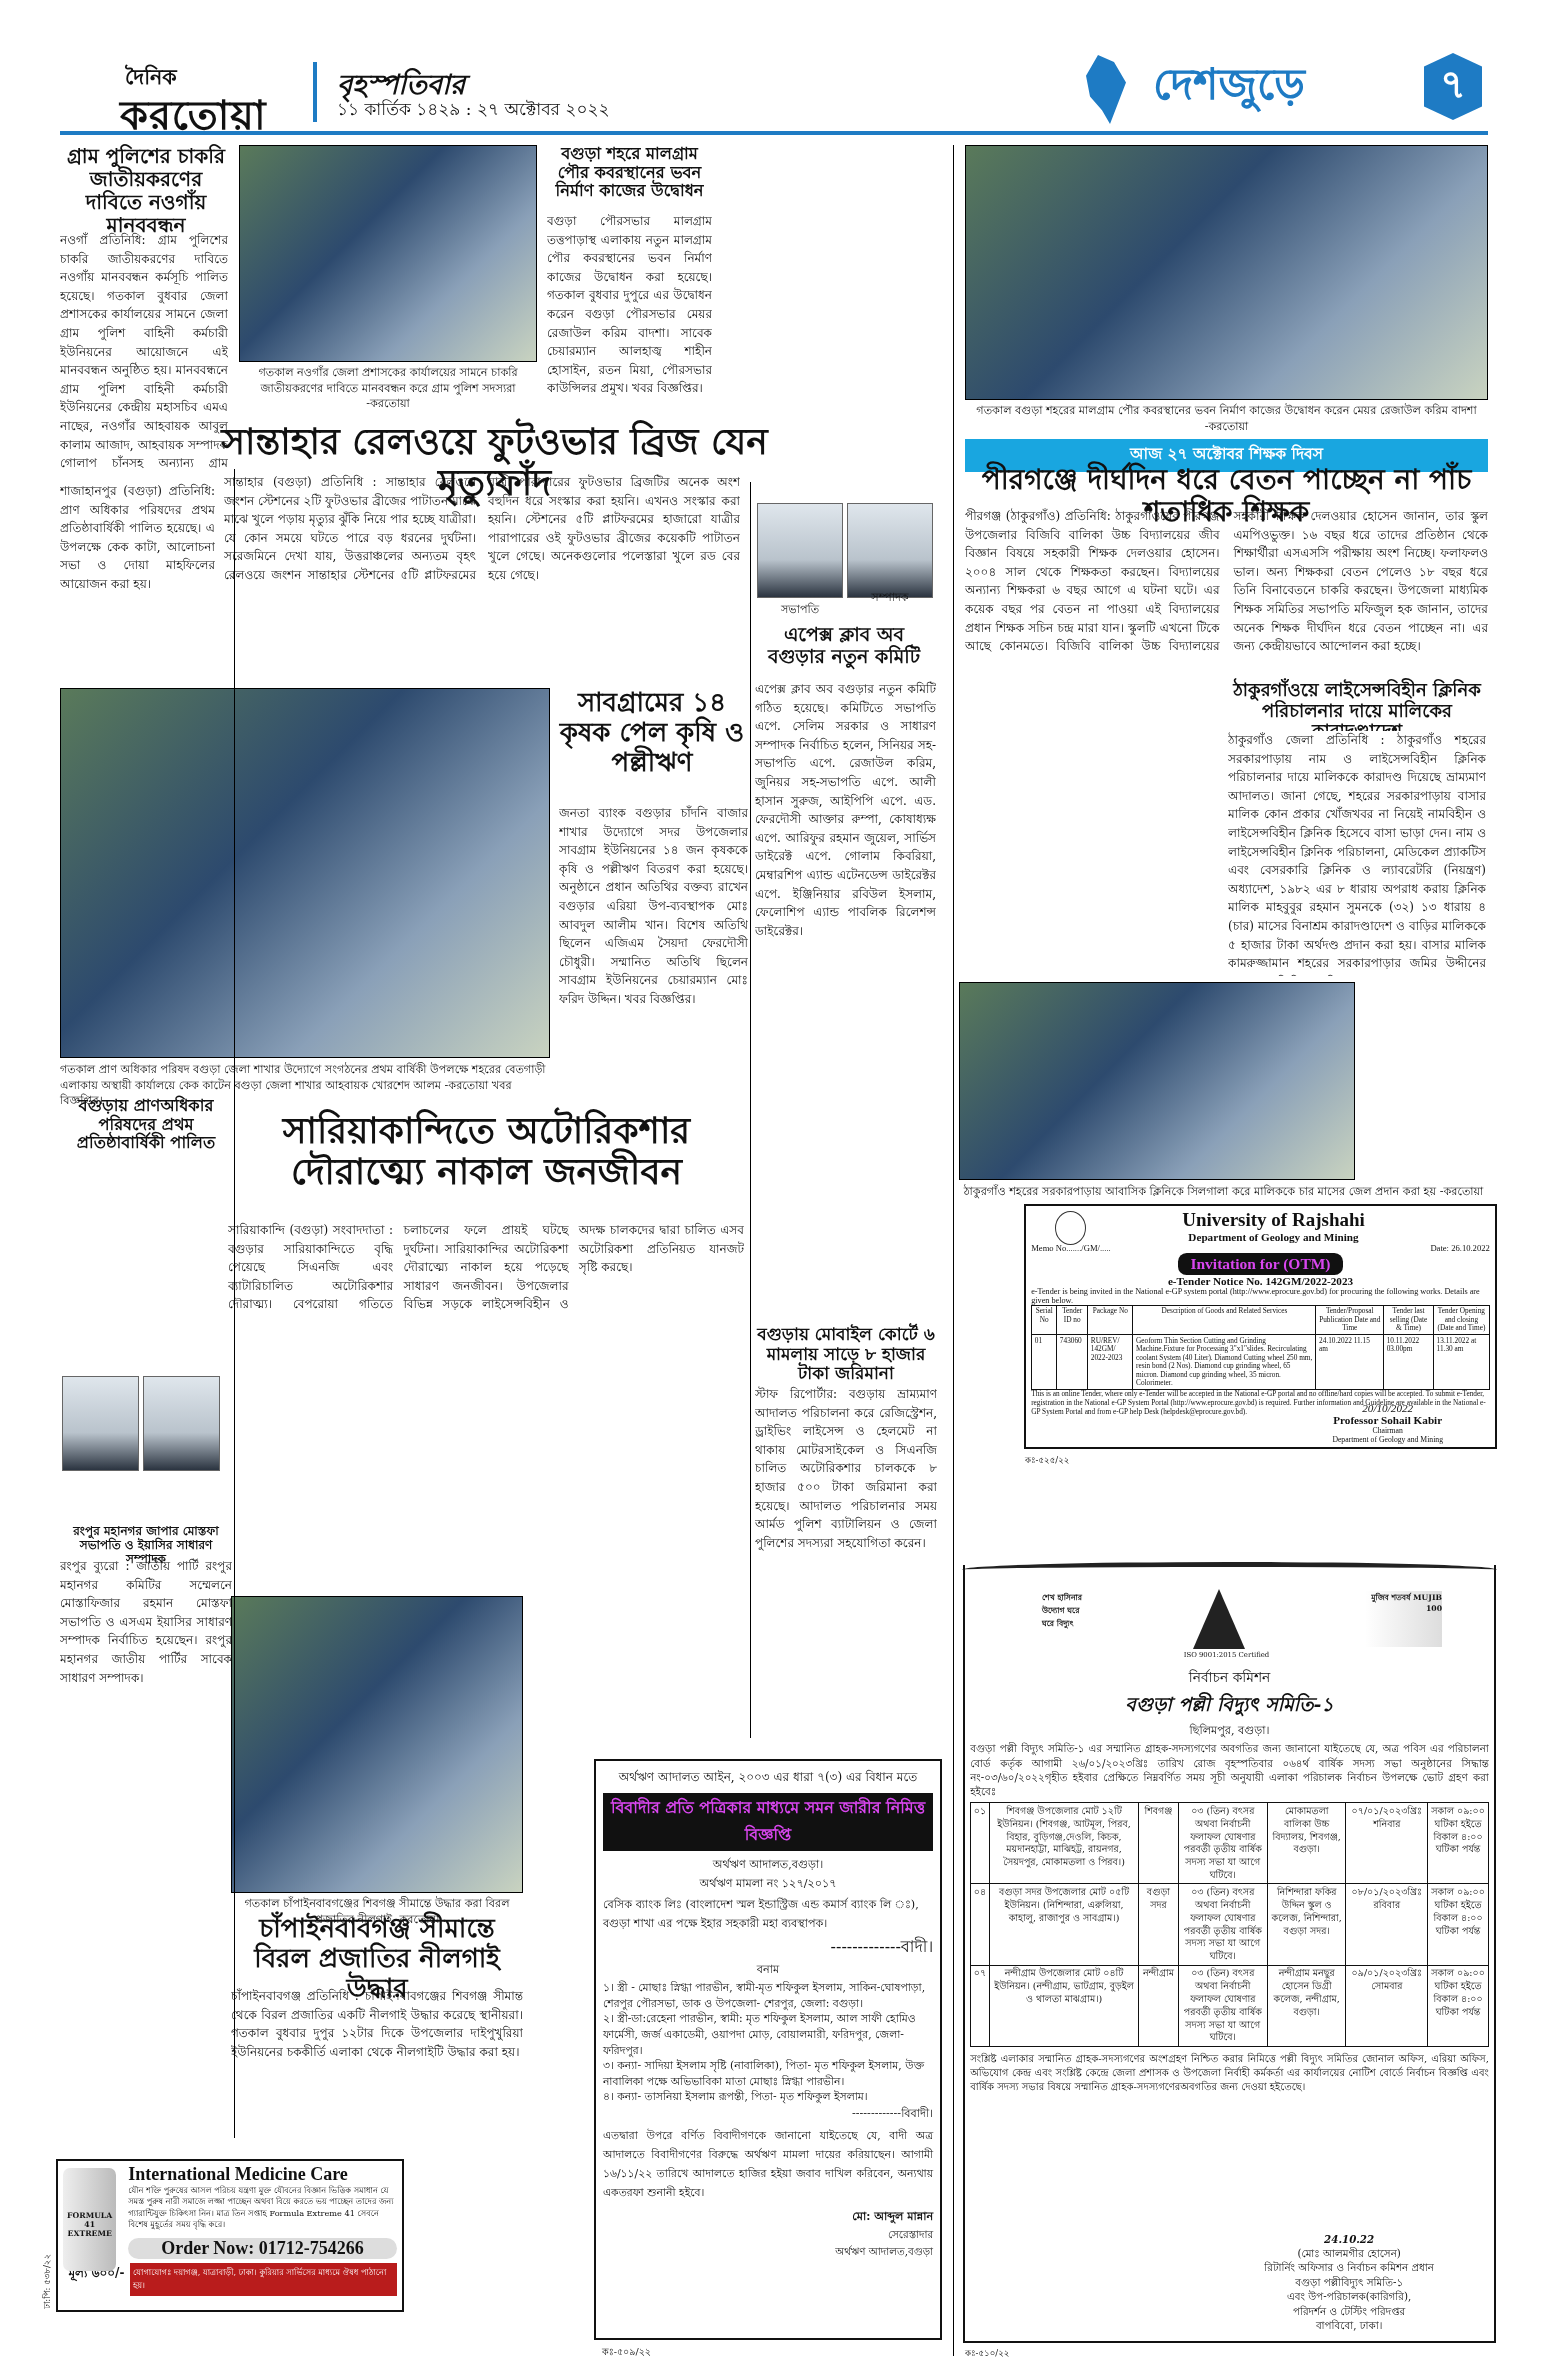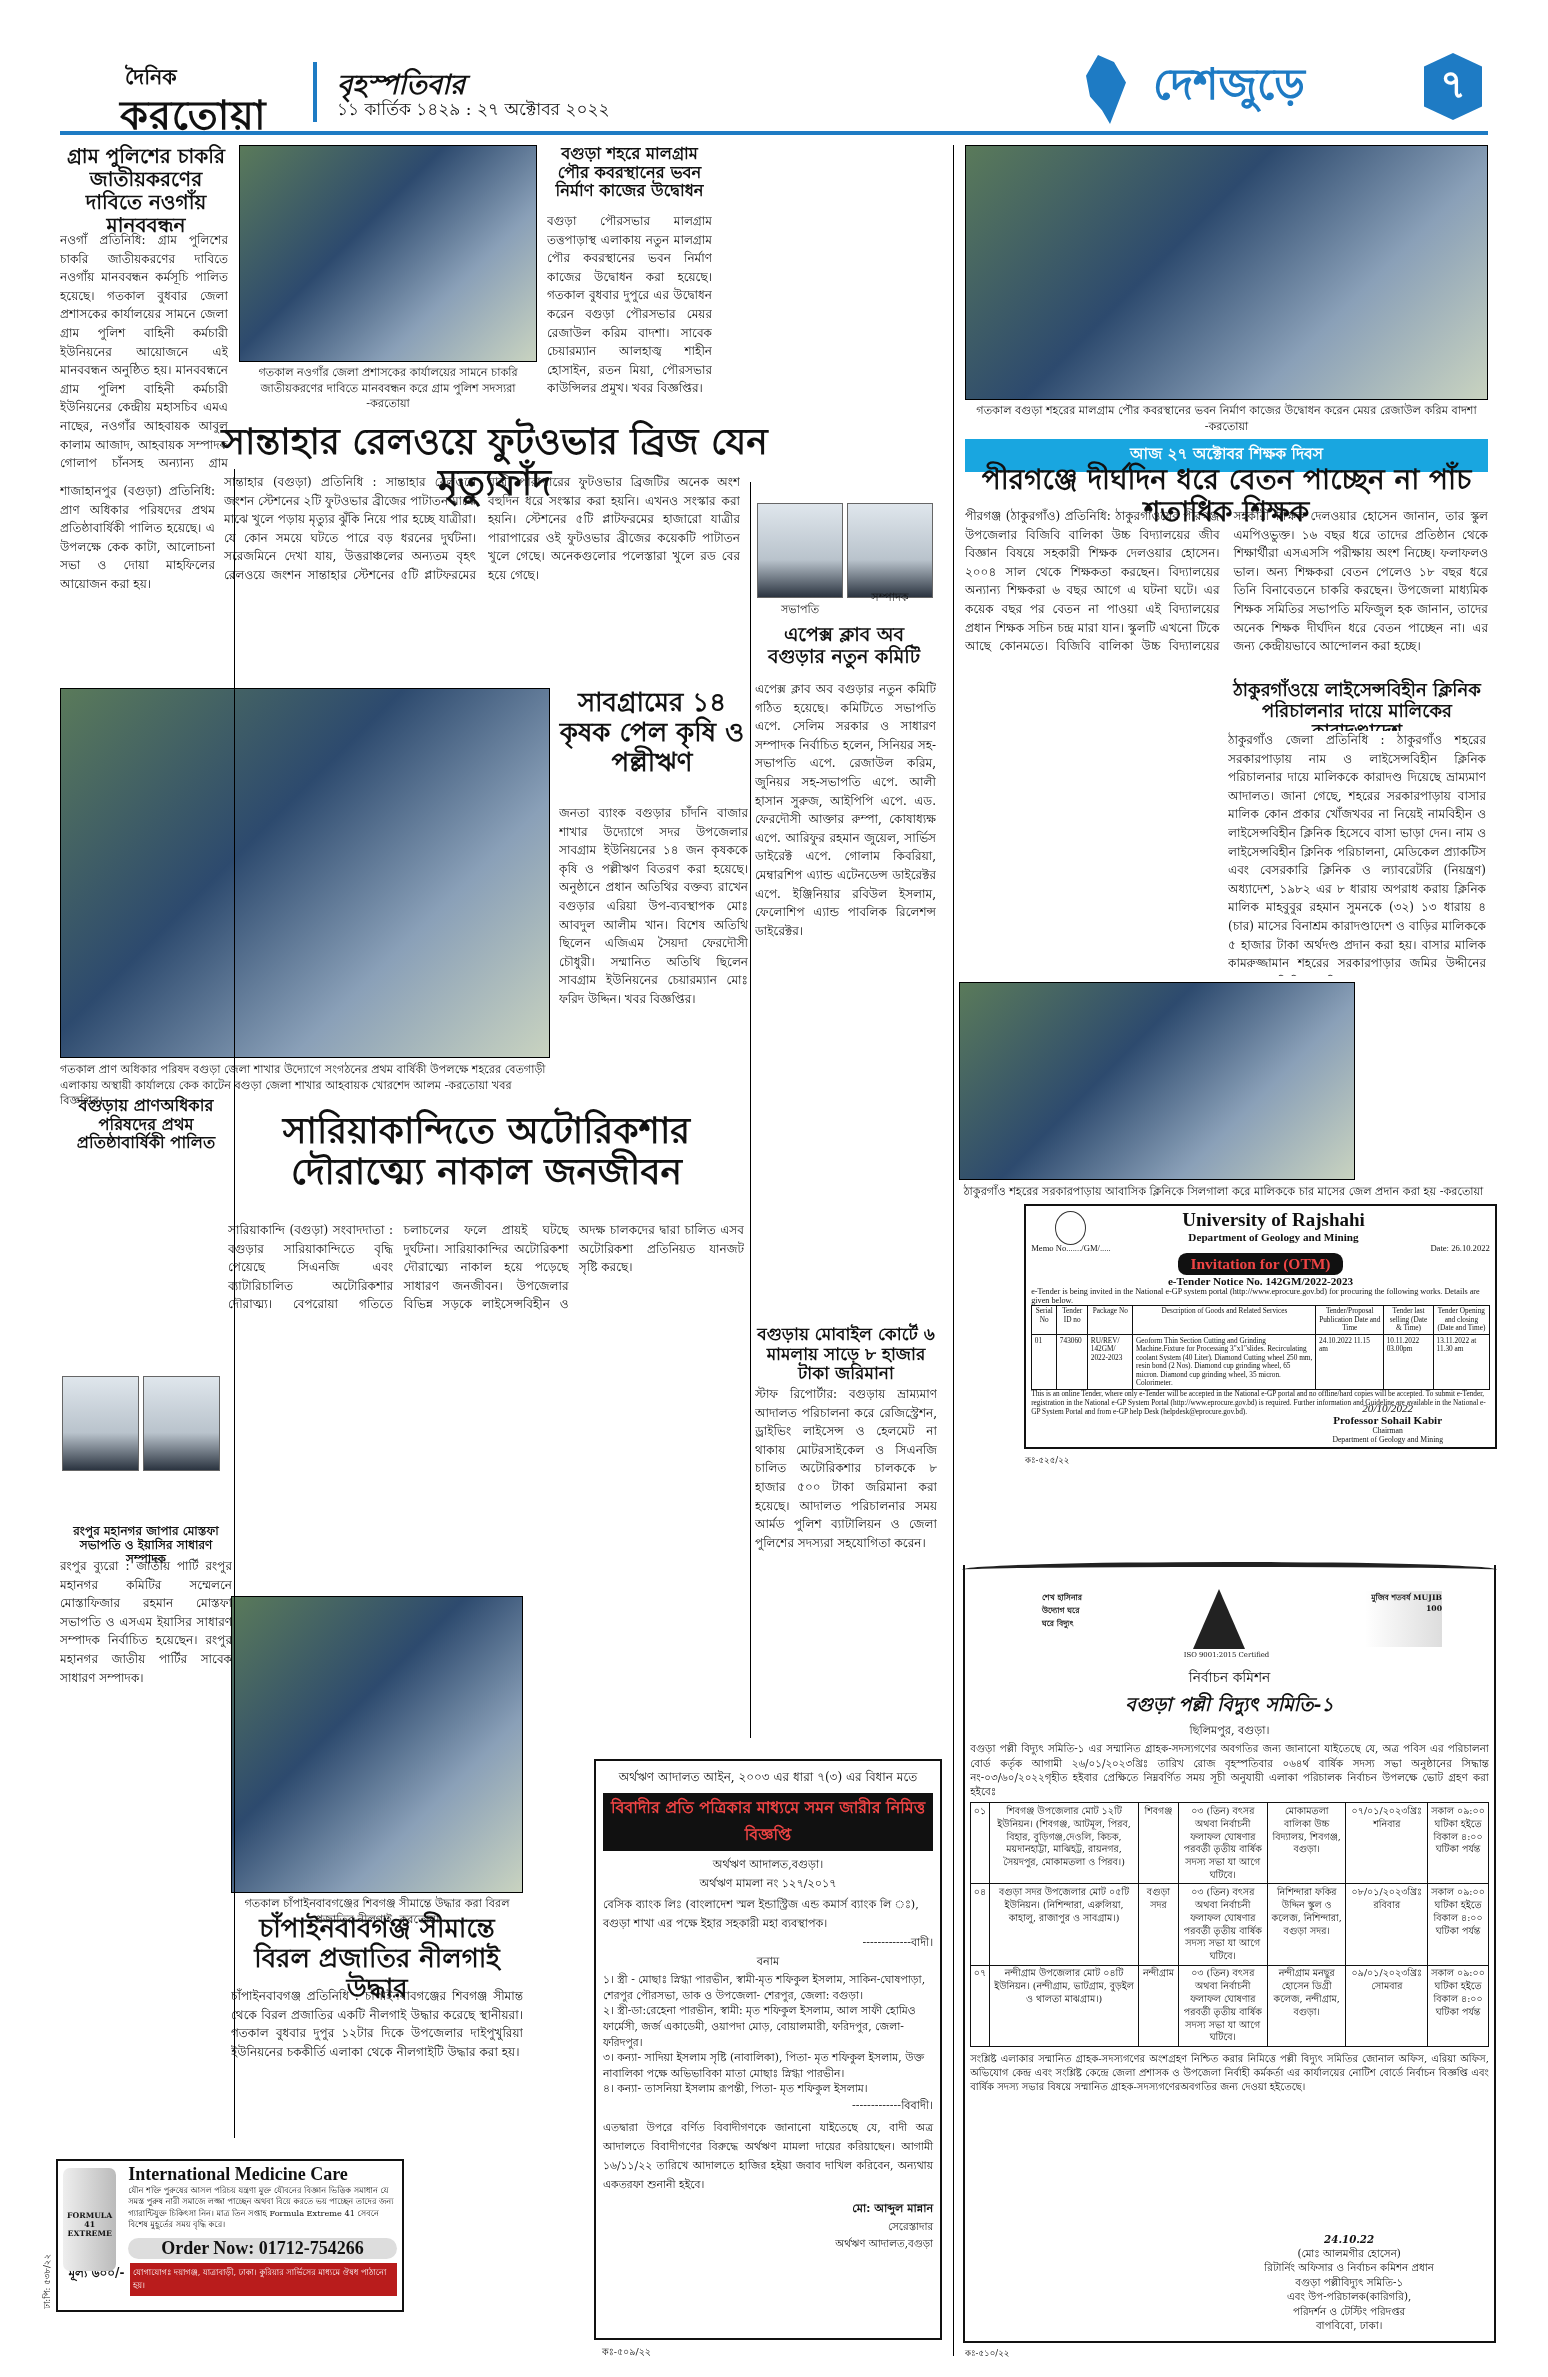--- a/index.html
+++ b/index.html
@@ -14,21 +14,21 @@
 .section-title{left:1153px;top:52px;font-size:43px;font-weight:bold;color:#1e7bc4;font-family:"DejaVu Sans",sans-serif}
 .map-icon{left:1086px;top:55px;width:40px;height:69px;background:#1e7bc4;clip-path:polygon(30% 0,70% 10%,100% 40%,80% 70%,60% 100%,40% 80%,10% 60%,0 30%)}
 .page-badge{left:1424px;top:53px;width:58px;height:67px;background:#1e7bc4;color:#fff;font-size:40px;font-weight:bold;display:flex;align-items:center;justify-content:center;clip-path:polygon(50% 0,100% 20%,100% 80%,50% 100%,0 80%,0 20%);font-family:"DejaVu Sans",sans-serif}
 .col-line{background:#000}
 .headline{font-weight:bold;text-align:center;line-height:1.15;font-family:"DejaVu Sans",sans-serif}
 .body-text{font-size:12px;line-height:1.55;text-align:justify;overflow:hidden}
 .photo{background:linear-gradient(135deg,#5a7a5a,#2d4a6e 40%,#8aa0b8 70%,#c9d3c0);border:1.7px solid #000}
 .caption{font-size:11.2px;text-align:center;line-height:1.4}
 .banner{background:#19a6e0;color:#fff;text-align:center;font-weight:bold;font-size:15.5px;padding:3.4px 0;font-family:"DejaVu Sans",sans-serif}
 .box{border:2.6px solid #111;background:#fff}
-.notice-title-bar{background:#111;color:#ef4444;text-align:center;font-weight:bold}
+.notice-title-bar{background:#111;color:#d946ef;text-align:center;font-weight:bold}
 table.grid{border-collapse:collapse;width:100%}
 table.grid td,table.grid th{border:0.9px solid #111;padding:1.7px 2.6px;vertical-align:top;font-weight:normal}
 .portrait{background:linear-gradient(180deg,#dfe6ec,#b9c3cc 60%,#2b3440);border:0.9px solid #666}
 </style>
 </head>
 <body>
 
 <div class="abs logo-small">দৈনিক</div>
 <div class="abs logo-big">করতোয়া</div>
 <div class="abs vbar"></div>
@@ -83,21 +83,21 @@
 
 <div class="abs headline" style="left:755px;top:1325px;width:182px;font-size:17px">বগুড়ায় মোবাইল কোর্টে ৬ মামলায় সাড়ে ৮ হাজার টাকা জরিমানা</div>
 <div class="abs body-text" style="left:755px;top:1385px;width:182px;height:335px">স্টাফ রিপোর্টার: বগুড়ায় ভ্রাম্যমাণ আদালত পরিচালনা করে রেজিস্ট্রেশন, ড্রাইভিং লাইসেন্স ও হেলমেট না থাকায় মোটরসাইকেল ও সিএনজি চালিত অটোরিকশার চালককে ৮ হাজার ৫০০ টাকা জরিমানা করা হয়েছে। আদালত পরিচালনার সময় আর্মড পুলিশ ব্যাটালিয়ন ও জেলা পুলিশের সদস্যরা সহযোগিতা করেন।</div>
 
 <div class="abs box" style="left:594px;top:1759px;width:348px;height:581px;padding:6.9px">
   <div style="font-size:12px;text-align:center">অর্থঋণ আদালত আইন, ২০০৩ এর ধারা ৭(৩) এর বিধান মতে</div>
   <div class="notice-title-bar" style="font-size:16px;padding:2px;margin:5.2px 0">বিবাদীর প্রতি পত্রিকার মাধ্যমে সমন জারীর নিমিত্ত বিজ্ঞপ্তি</div>
   <div style="font-size:11.2px;text-align:center">অর্থঋণ আদালত,বগুড়া।</div>
   <div style="font-size:11.2px;text-align:center">অর্থঋণ মামলা নং ১২৭/২০১৭</div>
   <div style="font-size:11.2px;margin-top:1.7px">বেসিক ব্যাংক লিঃ (বাংলাদেশ স্মল ইন্ডাস্ট্রিজ এন্ড কমার্স ব্যাংক লি ঃ), বগুড়া শাখা এর পক্ষে ইহার সহকারী মহা ব্যবস্থাপক।</div>
-  <div style="font-size:11px;text-align:right">-------------বাদী।</div>
+  <div style="font-size:16px;text-align:right">-------------বাদী।</div>
   <div style="font-size:11.2px;text-align:center">বনাম</div>
   <div style="font-size:10.8px;line-height:1.45">
     <div>১। স্ত্রী - মোছাঃ স্নিগ্ধা পারভীন, স্বামী-মৃত শফিকুল ইসলাম, সাকিন-ঘোষপাড়া, শেরপুর পৌরসভা, ডাক ও উপজেলা- শেরপুর, জেলা: বগুড়া।</div>
     <div>২। স্ত্রী-ডা:রেহেনা পারভীন, স্বামী: মৃত শফিকুল ইসলাম, আল সাফী হোমিও ফার্মেসী, জর্জ একাডেমী, ওয়াপদা মোড়, বোয়ালমারী, ফরিদপুর, জেলা-ফরিদপুর।</div>
     <div>৩। কন্যা- সাদিয়া ইসলাম সৃষ্টি (নাবালিকা), পিতা- মৃত শফিকুল ইসলাম, উক্ত নাবালিকা পক্ষে অভিভাবিকা মাতা মোছাঃ স্নিগ্ধা পারভীন।</div>
     <div>৪। কন্যা- তাসনিয়া ইসলাম রূপন্তী, পিতা- মৃত শফিকুল ইসলাম।</div>
   </div>
   <div style="font-size:11.2px;text-align:right">-------------বিবাদী।</div>
   <div style="font-size:10.8px;text-align:justify;margin-top:2.6px">এতদ্বারা উপরে বর্ণিত বিবাদীগণকে জানানো যাইতেছে যে, বাদী অত্র আদালতে বিবাদীগণের বিরুদ্ধে অর্থঋণ মামলা দায়ের করিয়াছেন। আগামী ১৬/১১/২২ তারিখে আদালতে হাজির হইয়া জবাব দাখিল করিবেন, অন্যথায় একতরফা শুনানী হইবে।</div>
   <div style="text-align:right;font-size:11.2px;margin-top:5.2px;font-weight:bold">মো: আব্দুল মান্নান</div>

